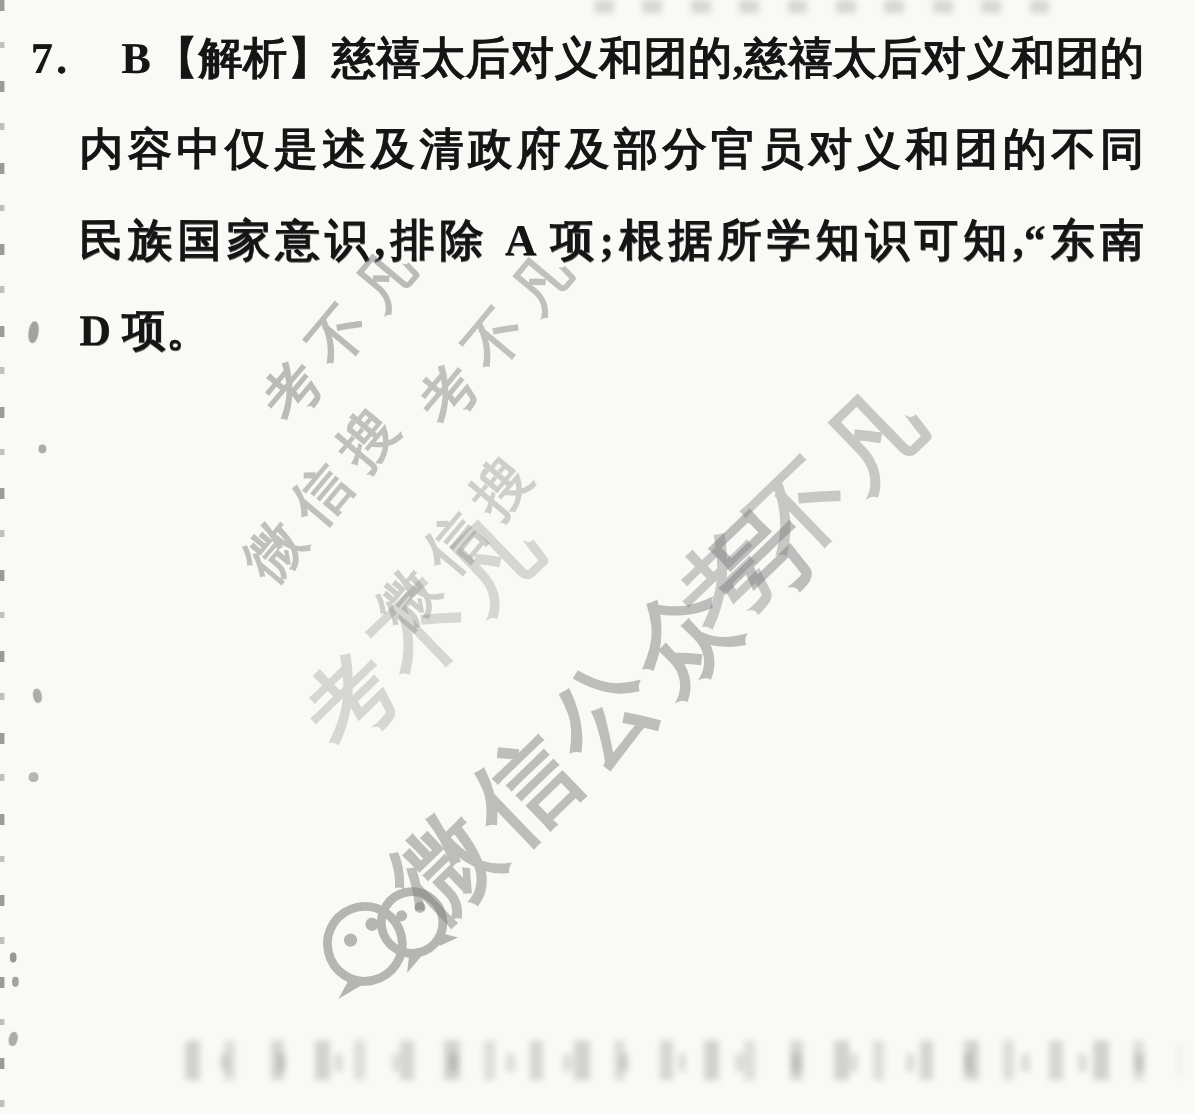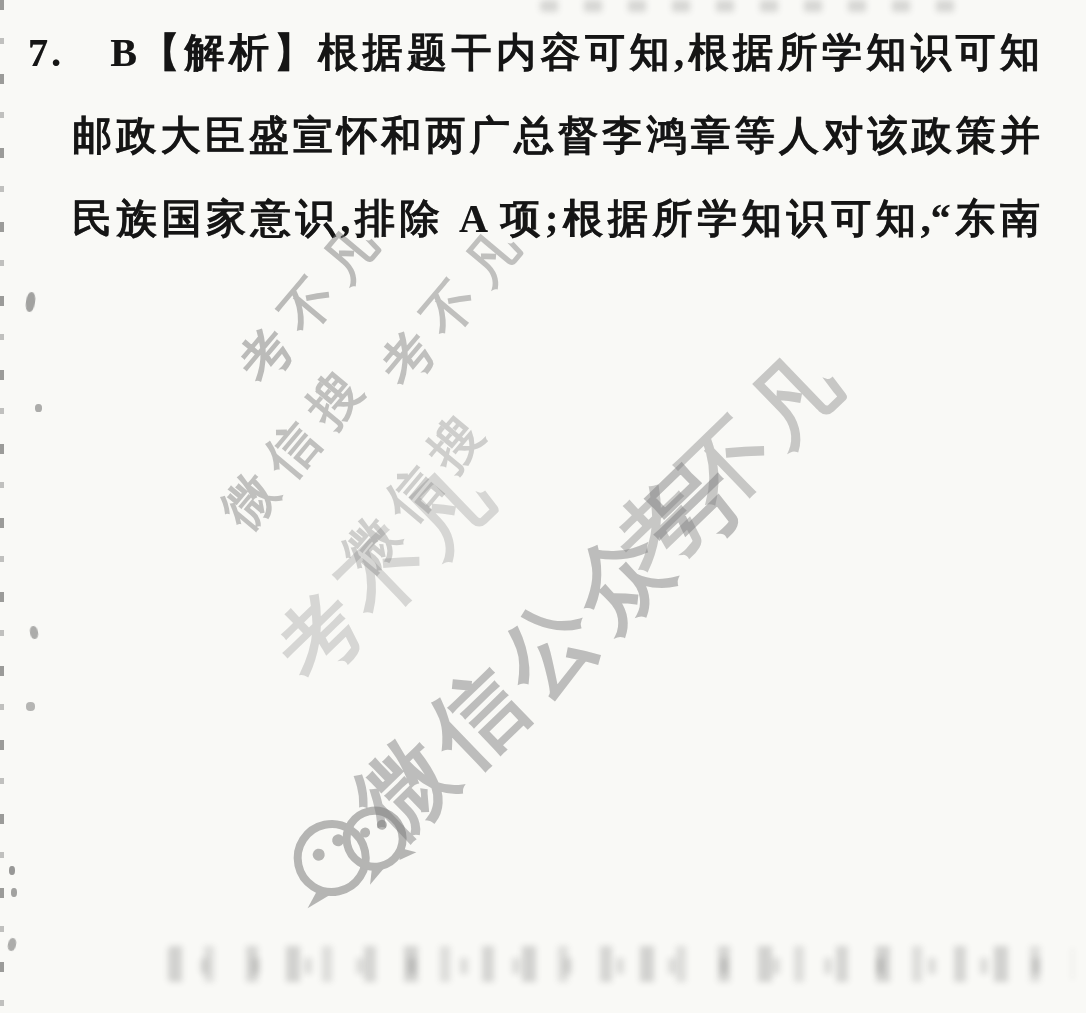--- a/index.html
+++ b/index.html
@@ -81,24 +81,25 @@
   }
 </style>
 </head>
 <body>
 
 <div class="page">
 
   <div class="textblock">
     <div class="line first">
       <span class="qnum">7. B</span>
-      <span class="rest">【解析】根据题干内容可知,根据所学知识可知</span>
+      <span class="rest">【解析】慈禧太后对义和团的,慈禧太后对义和团的</span>
     </div>
-    <div class="line">邮政大臣盛宣怀和两广总督李鸿章等人对该政策并</div>
+    <div class="line">内容中仅是述及清政府及部分官员对义和团的不同</div>
     <div class="line">民族国家意识,排除 A 项;根据所学知识可知,“东南</div>
+    <div class="line last">D 项。</div>
   </div>
 
   <div class="wm">
     <div class="wm-t wm-s s1">考不凡</div>
     <div class="wm-t wm-s s2">考不凡</div>
     <div class="wm-t wm-s s3">微信搜</div>
     <div class="wm-t wm-s s4">微信搜</div>
     <div class="wm-t wm-l l1">微信公众号</div>
     <div class="wm-t wm-l l2">考不凡</div>
     <div class="wm-t wm-l l3">考不凡</div>

